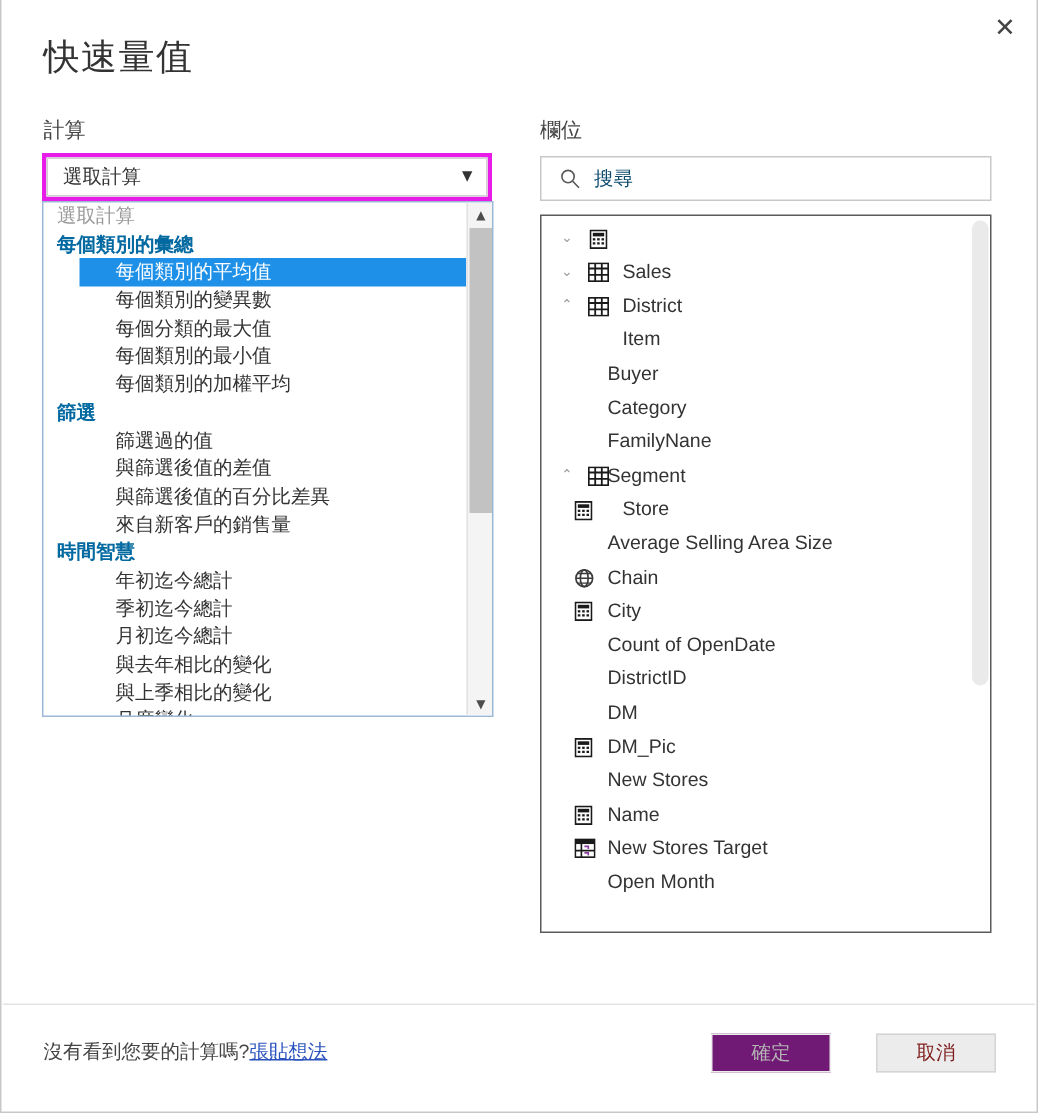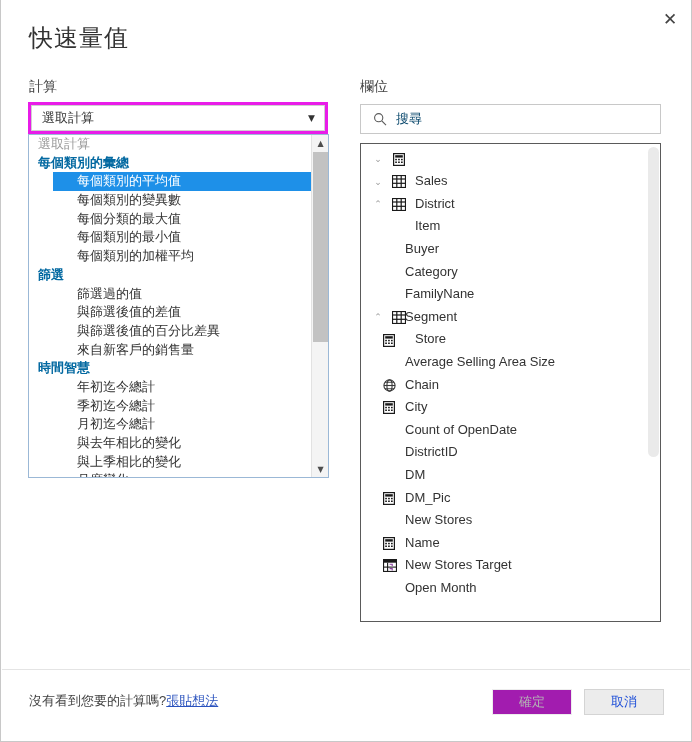--- a/index.html
+++ b/index.html
@@ -297,28 +297,28 @@
   .fbtn {
     position: absolute;
     top: 689px;
     width: 80px;
     height: 26px;
     box-sizing: border-box;
     font-size: 13px;
     font-family: "Liberation Sans", sans-serif;
     border: 1px solid #d8d8d8;
     background: #f2f2f2;
-    color: #1d4ed8;
+    color: #7f1d1d;
     cursor: pointer;
     padding: 0;
   }
   #ok-btn {
-    left: 491px;
+    left: 473px;
     color: #b4b4b4;
-    background: #a21caf;
+    background: #701a75;
     border-color: #ededed;
     cursor: default;
   }
   #cancel-btn {
     left: 583px;
     background: #ececec;
     border-color: #d4d4d4;
   }
 </style>
 </head>

